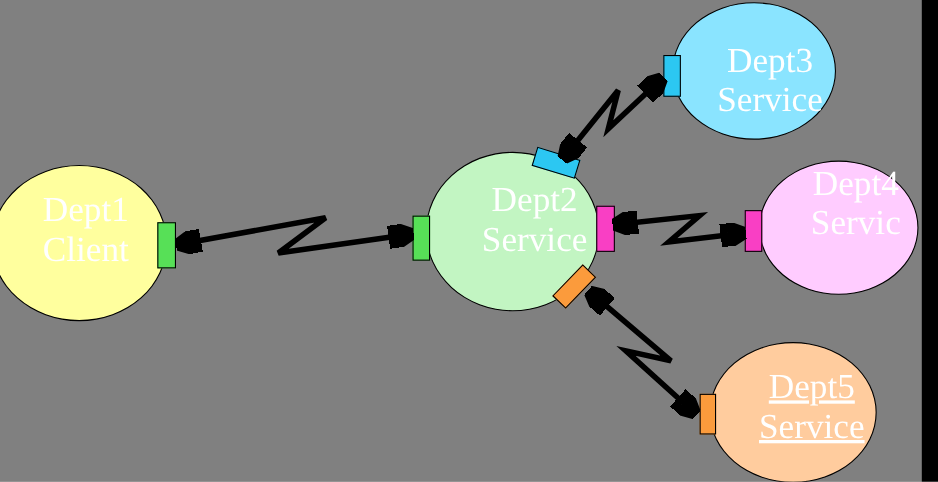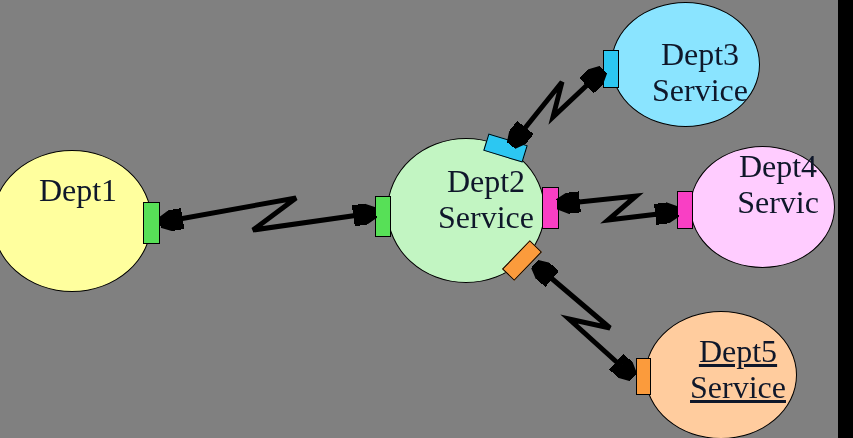--- a/index.html
+++ b/index.html
@@ -24,21 +24,21 @@
   .e-dept2{left:387px;top:138px;width:158px;height:145px;background:#C2F5C2;}
   .e-dept3{left:611px;top:2px;width:149px;height:125px;background:#8AE4FF;}
   .e-dept4{left:690px;top:146px;width:145px;height:122px;background:#FFCCFF;}
   .e-dept5{left:645px;top:311px;width:152px;height:128px;background:#FFCC9E;}
   .node-label{
     position:absolute;
     transform:translateX(-50%);
     text-align:center;
     font-size:32px;
     line-height:36px;
-    color:#0f172a;
+    color:#ffffff;
     white-space:nowrap;
   }
   .l-dept1{left:78px;top:172px;}
   .l-dept2{left:486px;top:163px;}
   .l-dept3{left:700px;top:36px;}
   .l-dept4{left:778px;top:148px;}
   .l-dept5{left:738px;top:333px;text-decoration:underline;}
   .port{
     position:absolute;
     border:1px solid #000;
@@ -68,20 +68,21 @@
 <div class="canvas">
 
   <div class="ellipse e-dept1"></div>
   <div class="ellipse e-dept2"></div>
   <div class="ellipse e-dept3"></div>
   <div class="ellipse e-dept4"></div>
   <div class="ellipse e-dept5"></div>
 
   <div class="node-label l-dept1">
     <div>Dept1</div>
+    <div>Client</div>
   </div>
   <div class="node-label l-dept2">
     <div>Dept2</div>
     <div>Service</div>
   </div>
   <div class="node-label l-dept3">
     <div>Dept3</div>
     <div>Service</div>
   </div>
   <div class="node-label l-dept4">

